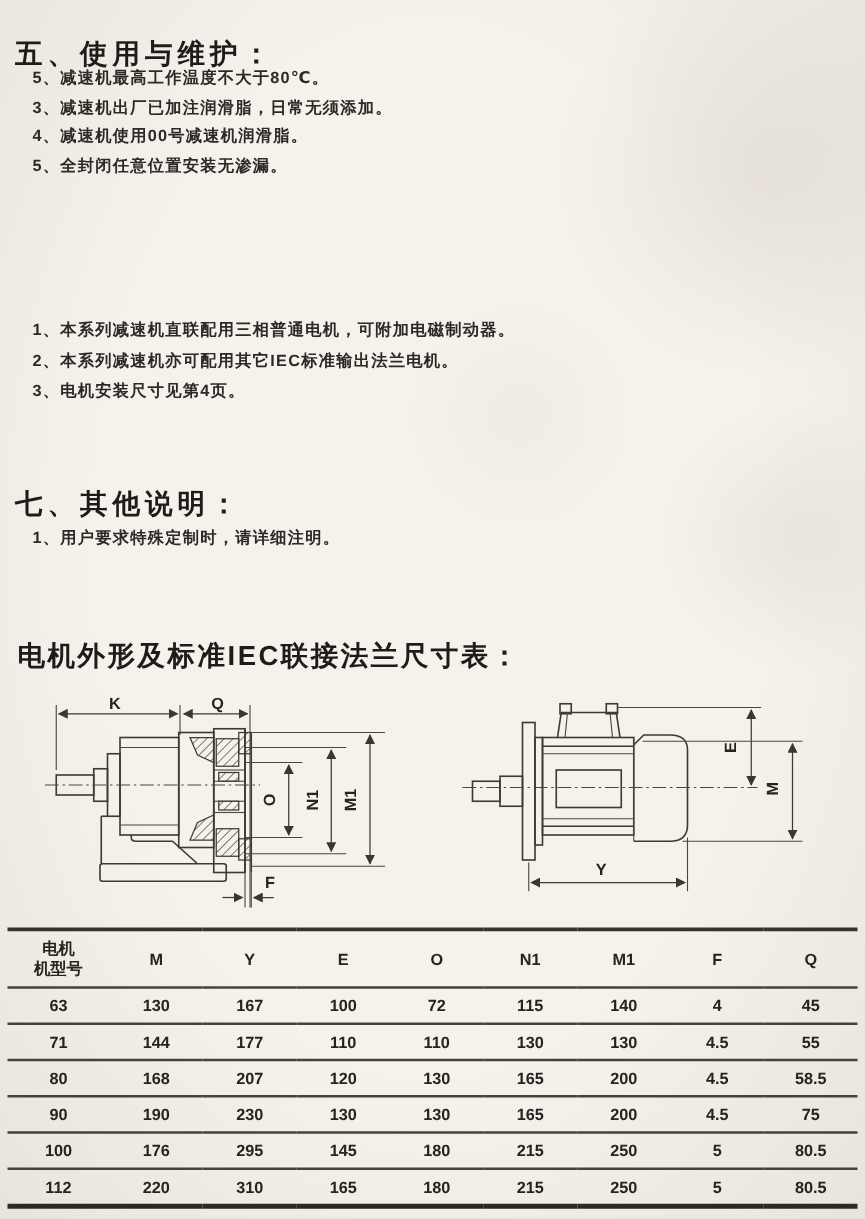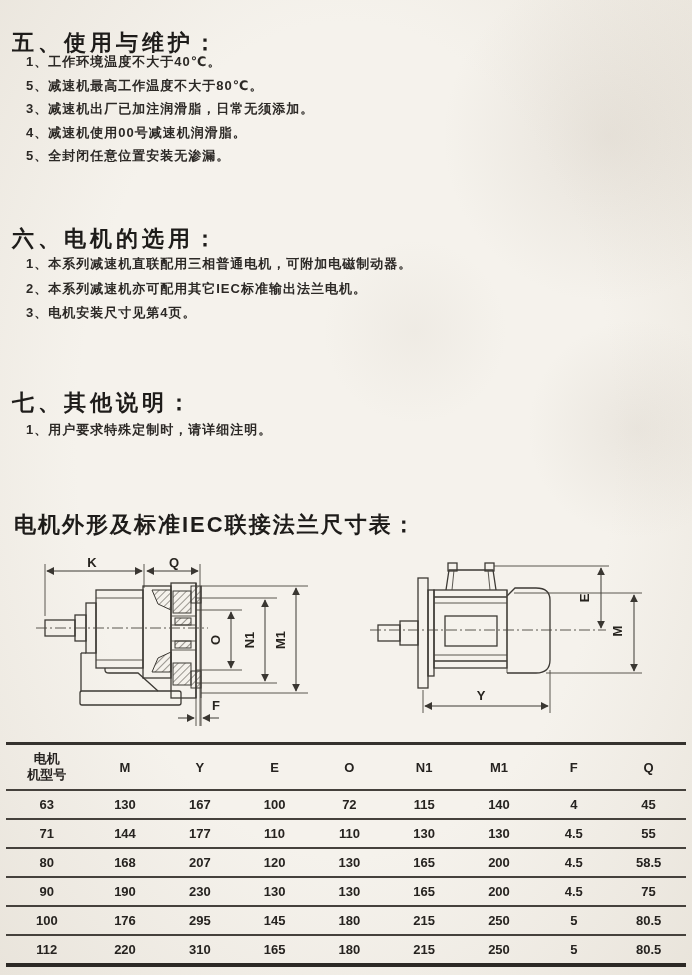--- a/index.html
+++ b/index.html
@@ -36,28 +36,26 @@
   .dimln{stroke:#3d3a35;stroke-width:1;fill:none;}
   .ctr{stroke:#4a463f;stroke-width:0.9;fill:none;stroke-dasharray:11 3 2 3;}
 </style>
 </head>
 <body>
 
 <div class="page">
 
   <h2 class="sec abs" style="left:12px;top:28px;">五、使用与维护：</h2>
   <ul class="items ul-a abs" style="left:26px;top:50px;">
-    <li>1、工作环境温度不大于40℃。</li>
     <li>5、减速机最高工作温度不大于80℃。</li>
     <li>3、减速机出厂已加注润滑脂，日常无须添加。</li>
     <li>4、减速机使用00号减速机润滑脂。</li>
     <li>5、全封闭任意位置安装无渗漏。</li>
   </ul>
 
-  <h2 class="sec abs" style="left:12px;top:224px;">六、电机的选用：</h2>
   <ul class="items ul-b abs" style="left:26px;top:252px;">
     <li>1、本系列减速机直联配用三相普通电机，可附加电磁制动器。</li>
     <li>2、本系列减速机亦可配用其它IEC标准输出法兰电机。</li>
     <li>3、电机安装尺寸见第4页。</li>
   </ul>
 
   <h2 class="sec abs" style="left:12px;top:388px;">七、其他说明：</h2>
   <ul class="items ul-c abs" style="left:26px;top:418px;text-align:right;">
     <li>1、用户要求特殊定制时，请详细注明。</li>
   </ul>

